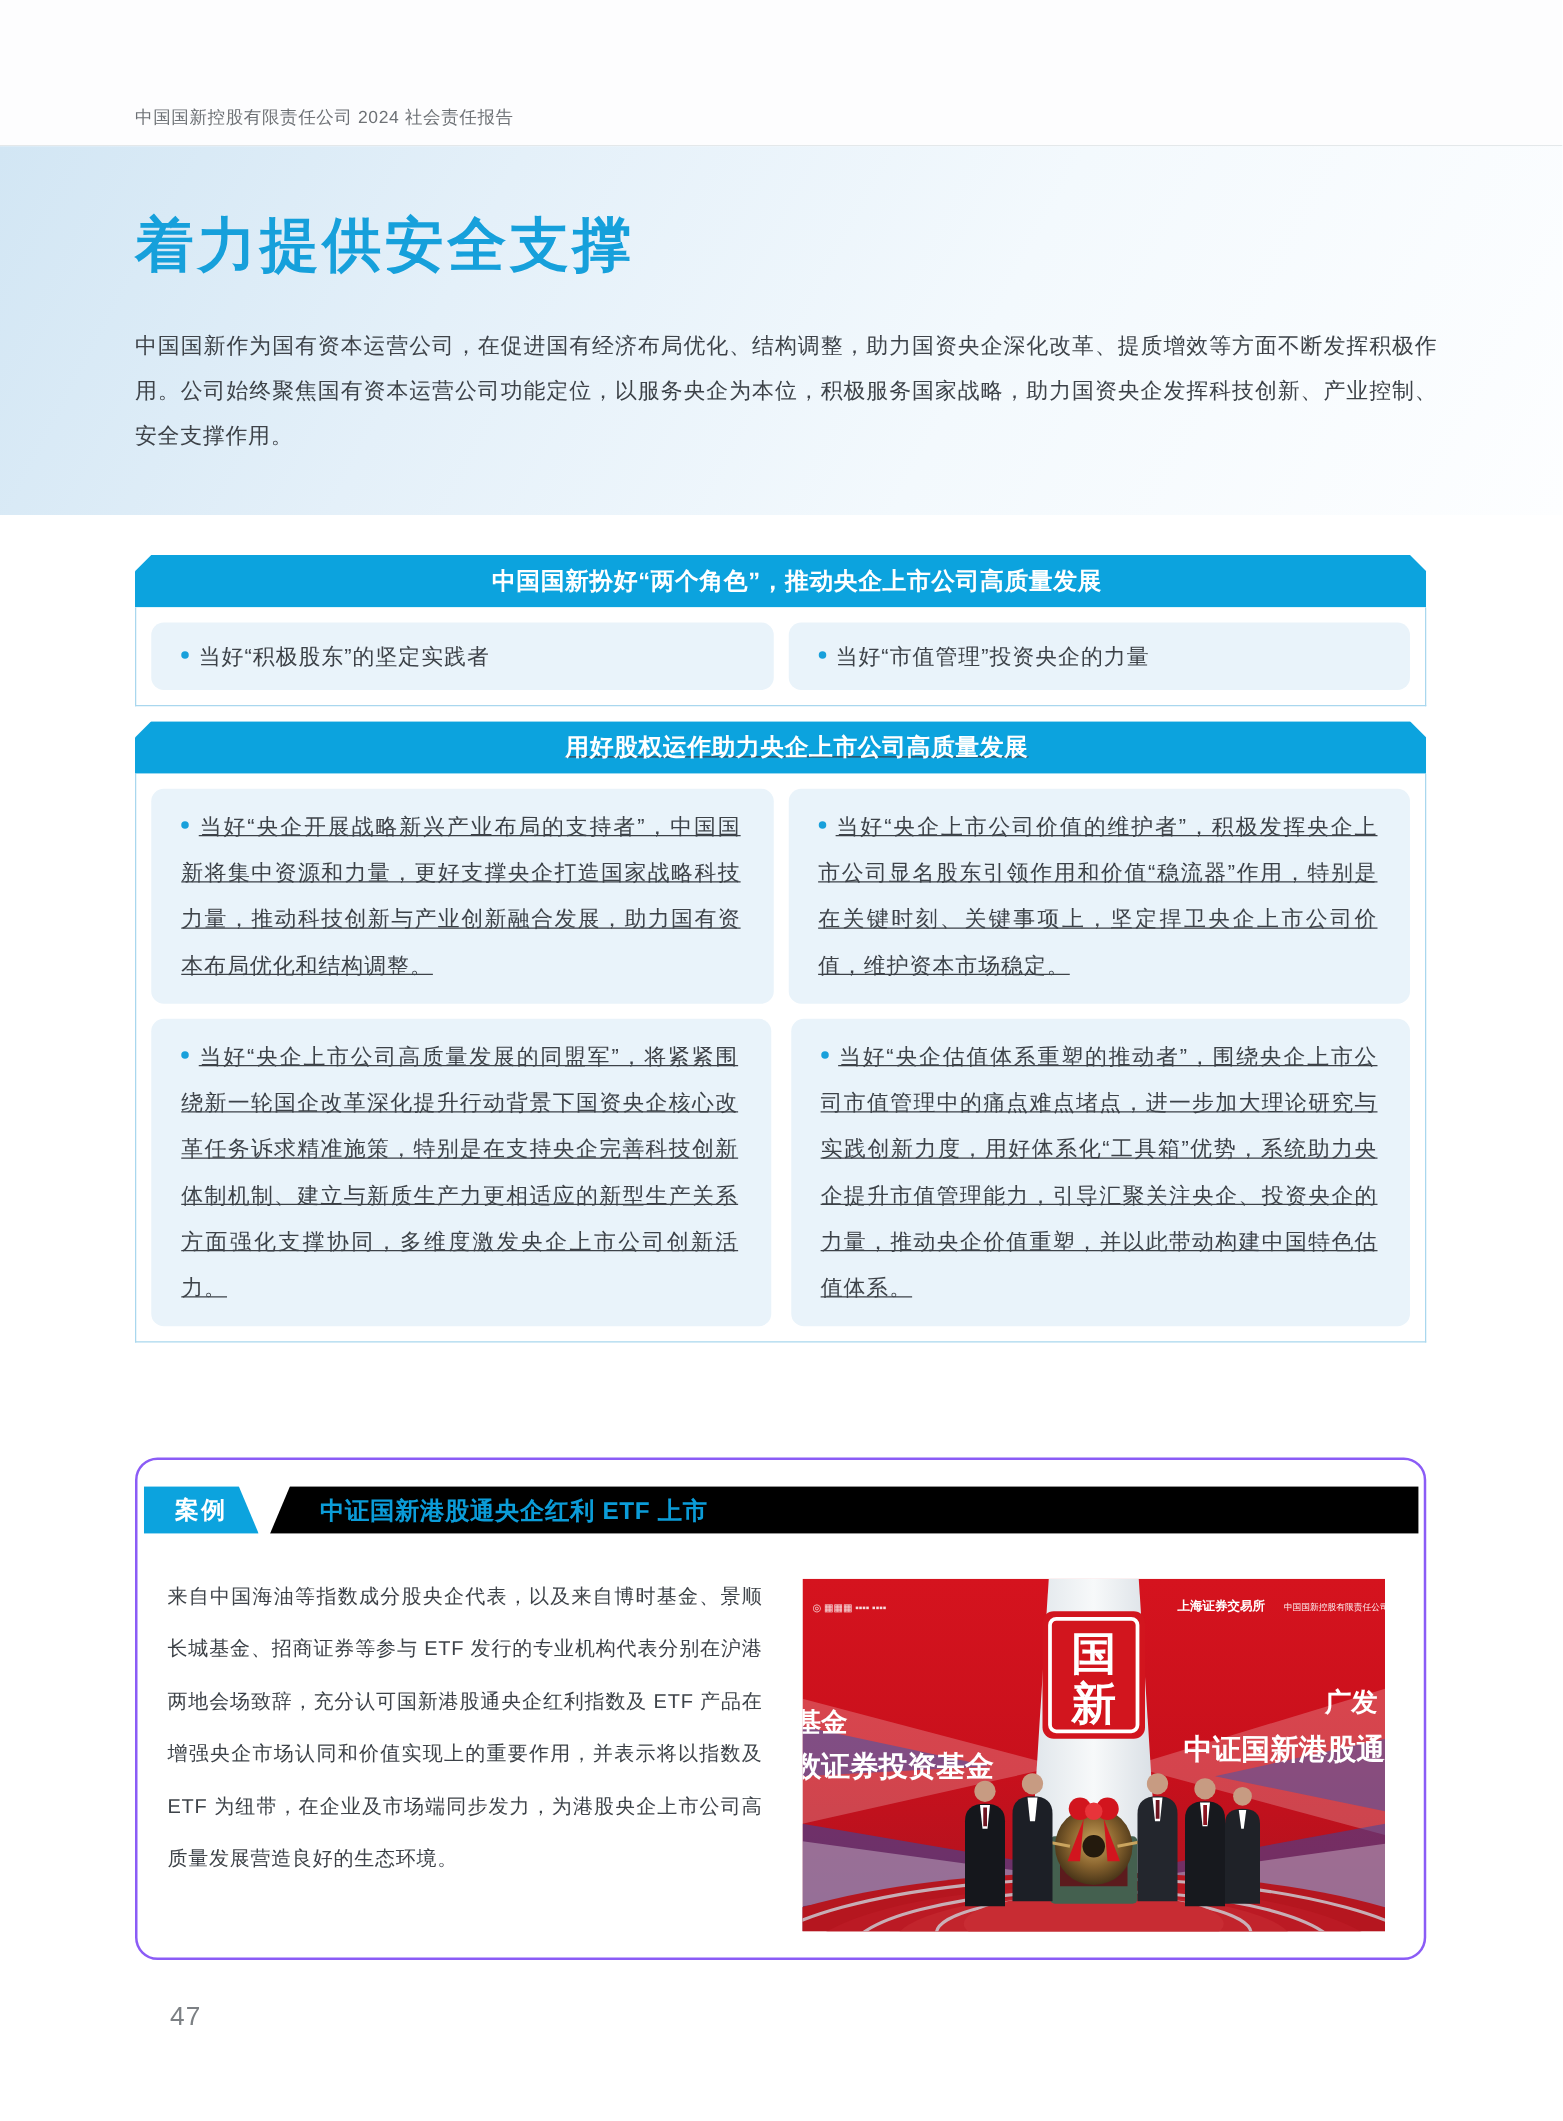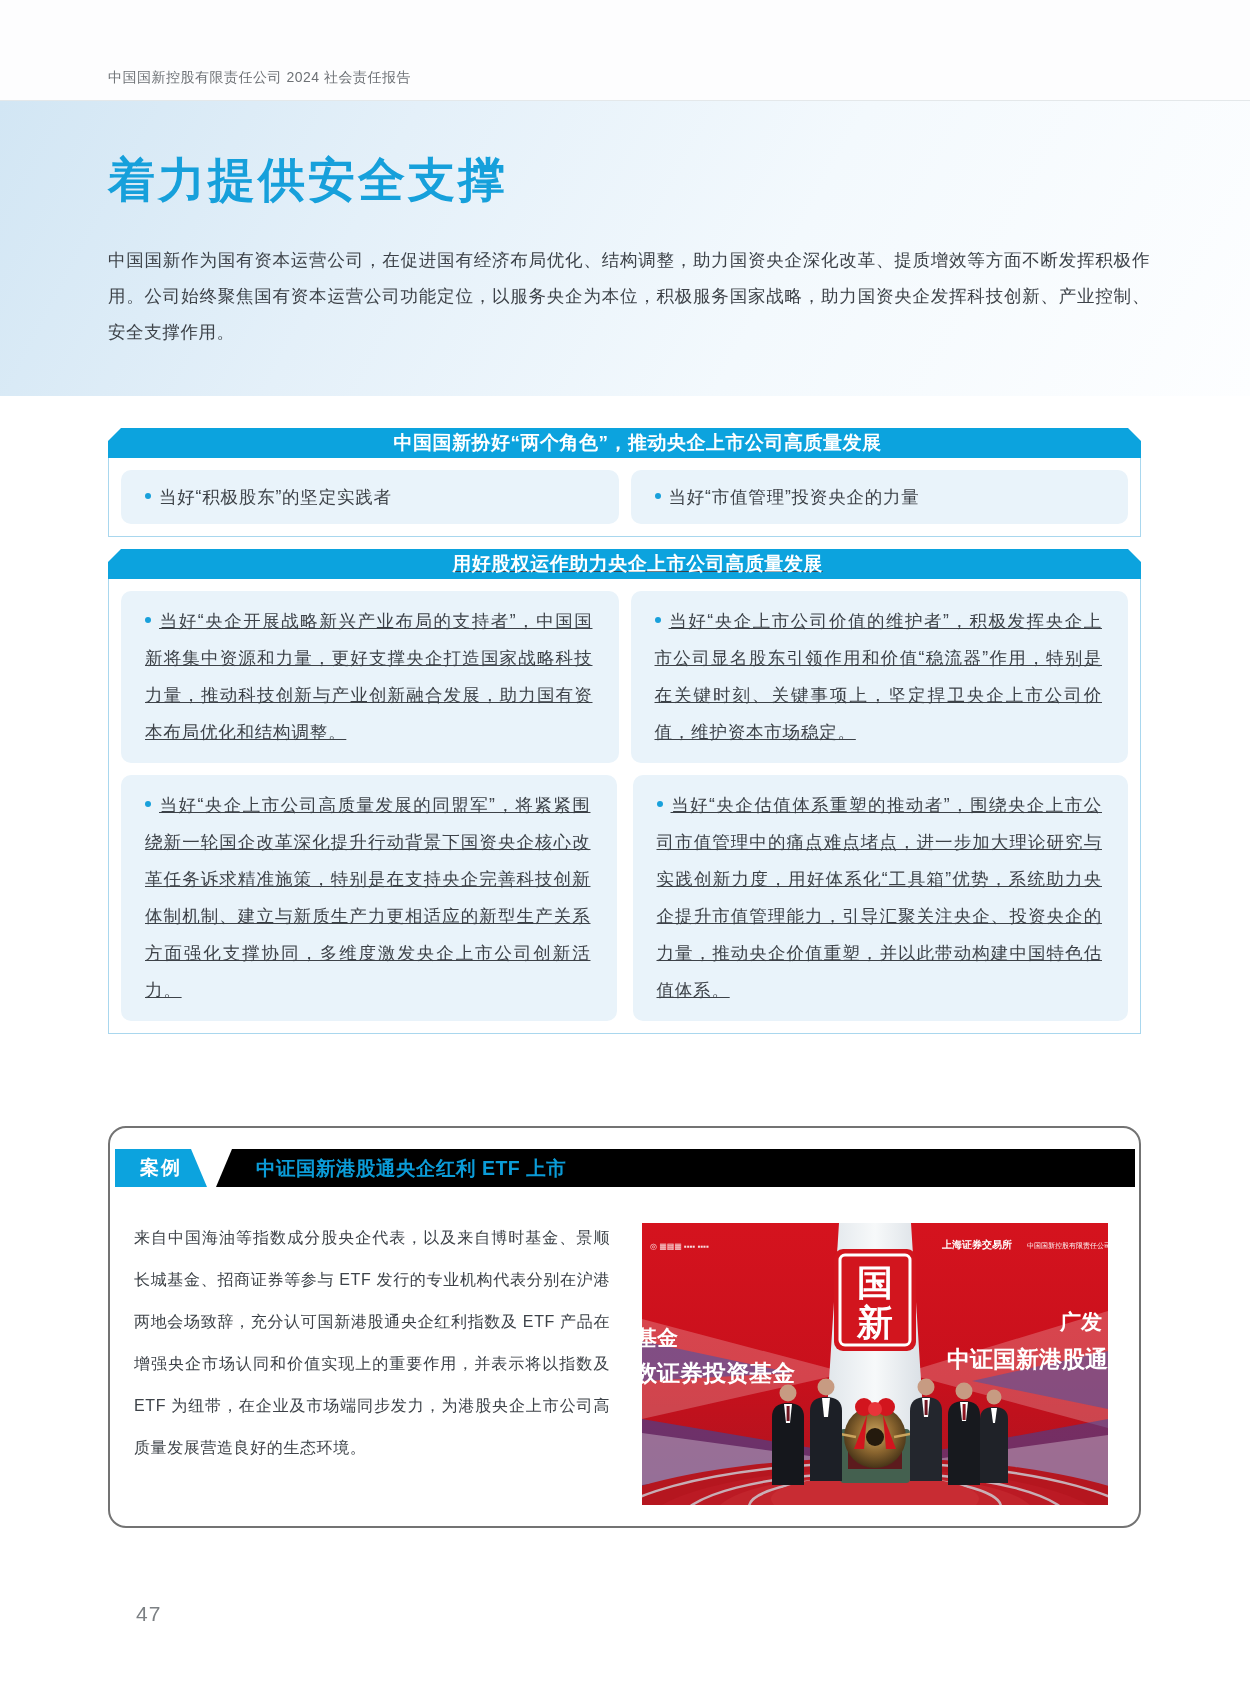--- a/index.html
+++ b/index.html
@@ -4,21 +4,21 @@
 <style>
   * { margin:0; padding:0; box-sizing:border-box; }
   html,body { width:1250px; }
   body {
     height:1697px; position:relative; background:#ffffff;
     font-family:"Liberation Sans","DejaVu Sans",sans-serif;
     color:#3d4248; overflow:hidden;
   }
   
   .page-header {
-    height:101px; background:#fdfdfe;
+    height:117px; background:#fdfdfe;
     border-bottom:1px solid #e4e8ea;
     display:flex; align-items:flex-end;
     padding:0 108px 13px 108px;
   }
   .page-header .crumb { font-size:14px; color:#6d7175; letter-spacing:0.5px; }
 
   
   .hero {
     background:linear-gradient(118deg,#d2e6f4 0%,#e4f0f9 30%,#f3f9fd 62%,#fdfeff 100%);
     padding:48px 100px 46px 108px;
@@ -28,21 +28,21 @@
   }
   .hero-para {
     margin-top:30px; width:1042px;
     font-size:17.5px; line-height:36px; letter-spacing:0.6px;
     color:#3d4248; text-align:justify;
   }
 
   
   .info-box { width:1033px; margin:32px 0 0 108px; }
   .info-bar {
-    height:30px; background:#0ca3de; color:#ffffff;
+    height:42px; background:#0ca3de; color:#ffffff;
     display:flex; align-items:center; justify-content:center;
     font-size:19px; font-weight:bold; letter-spacing:0.5px;
     clip-path:polygon(13px 0, calc(100% - 13px) 0, 100% 13px, 100% 100%, 0 100%, 0 13px);
     padding-left:26px;
   }
   .info-body {
     border:1px solid #a9d7ee; border-top:none;
     padding:12px; background:#ffffff;
   }
   .cell-row { display:flex; gap:12px; }
@@ -56,21 +56,21 @@
   }
   .cell.single { line-height:24px; padding:15px 20px 15px 24px; text-align:left; }
   .dot {
     display:inline-block; width:6px; height:6px; border-radius:50%;
     background:#18a0db; margin:0 8px 4px 0; vertical-align:middle;
   }
 
   
   .case-box {
     width:1033px; height:402px; margin:92px 0 0 108px;
-    border:2px solid #737373; border-radius:18px; background:#ffffff;
+    border:2px solid #8b5cf6; border-radius:18px; background:#ffffff;
     position:relative;
   }
   .case-title-row { display:flex; height:38px; margin:21px 4px 0 5px; }
   .case-tag {
     width:92px; background:#0ca3de; color:#ffffff;
     font-size:19px; font-weight:bold; letter-spacing:2px;
     display:flex; align-items:center; justify-content:center;
     clip-path:polygon(0 0, calc(100% - 16px) 0, 100% 100%, 0 100%);
   }
   .case-bar {

